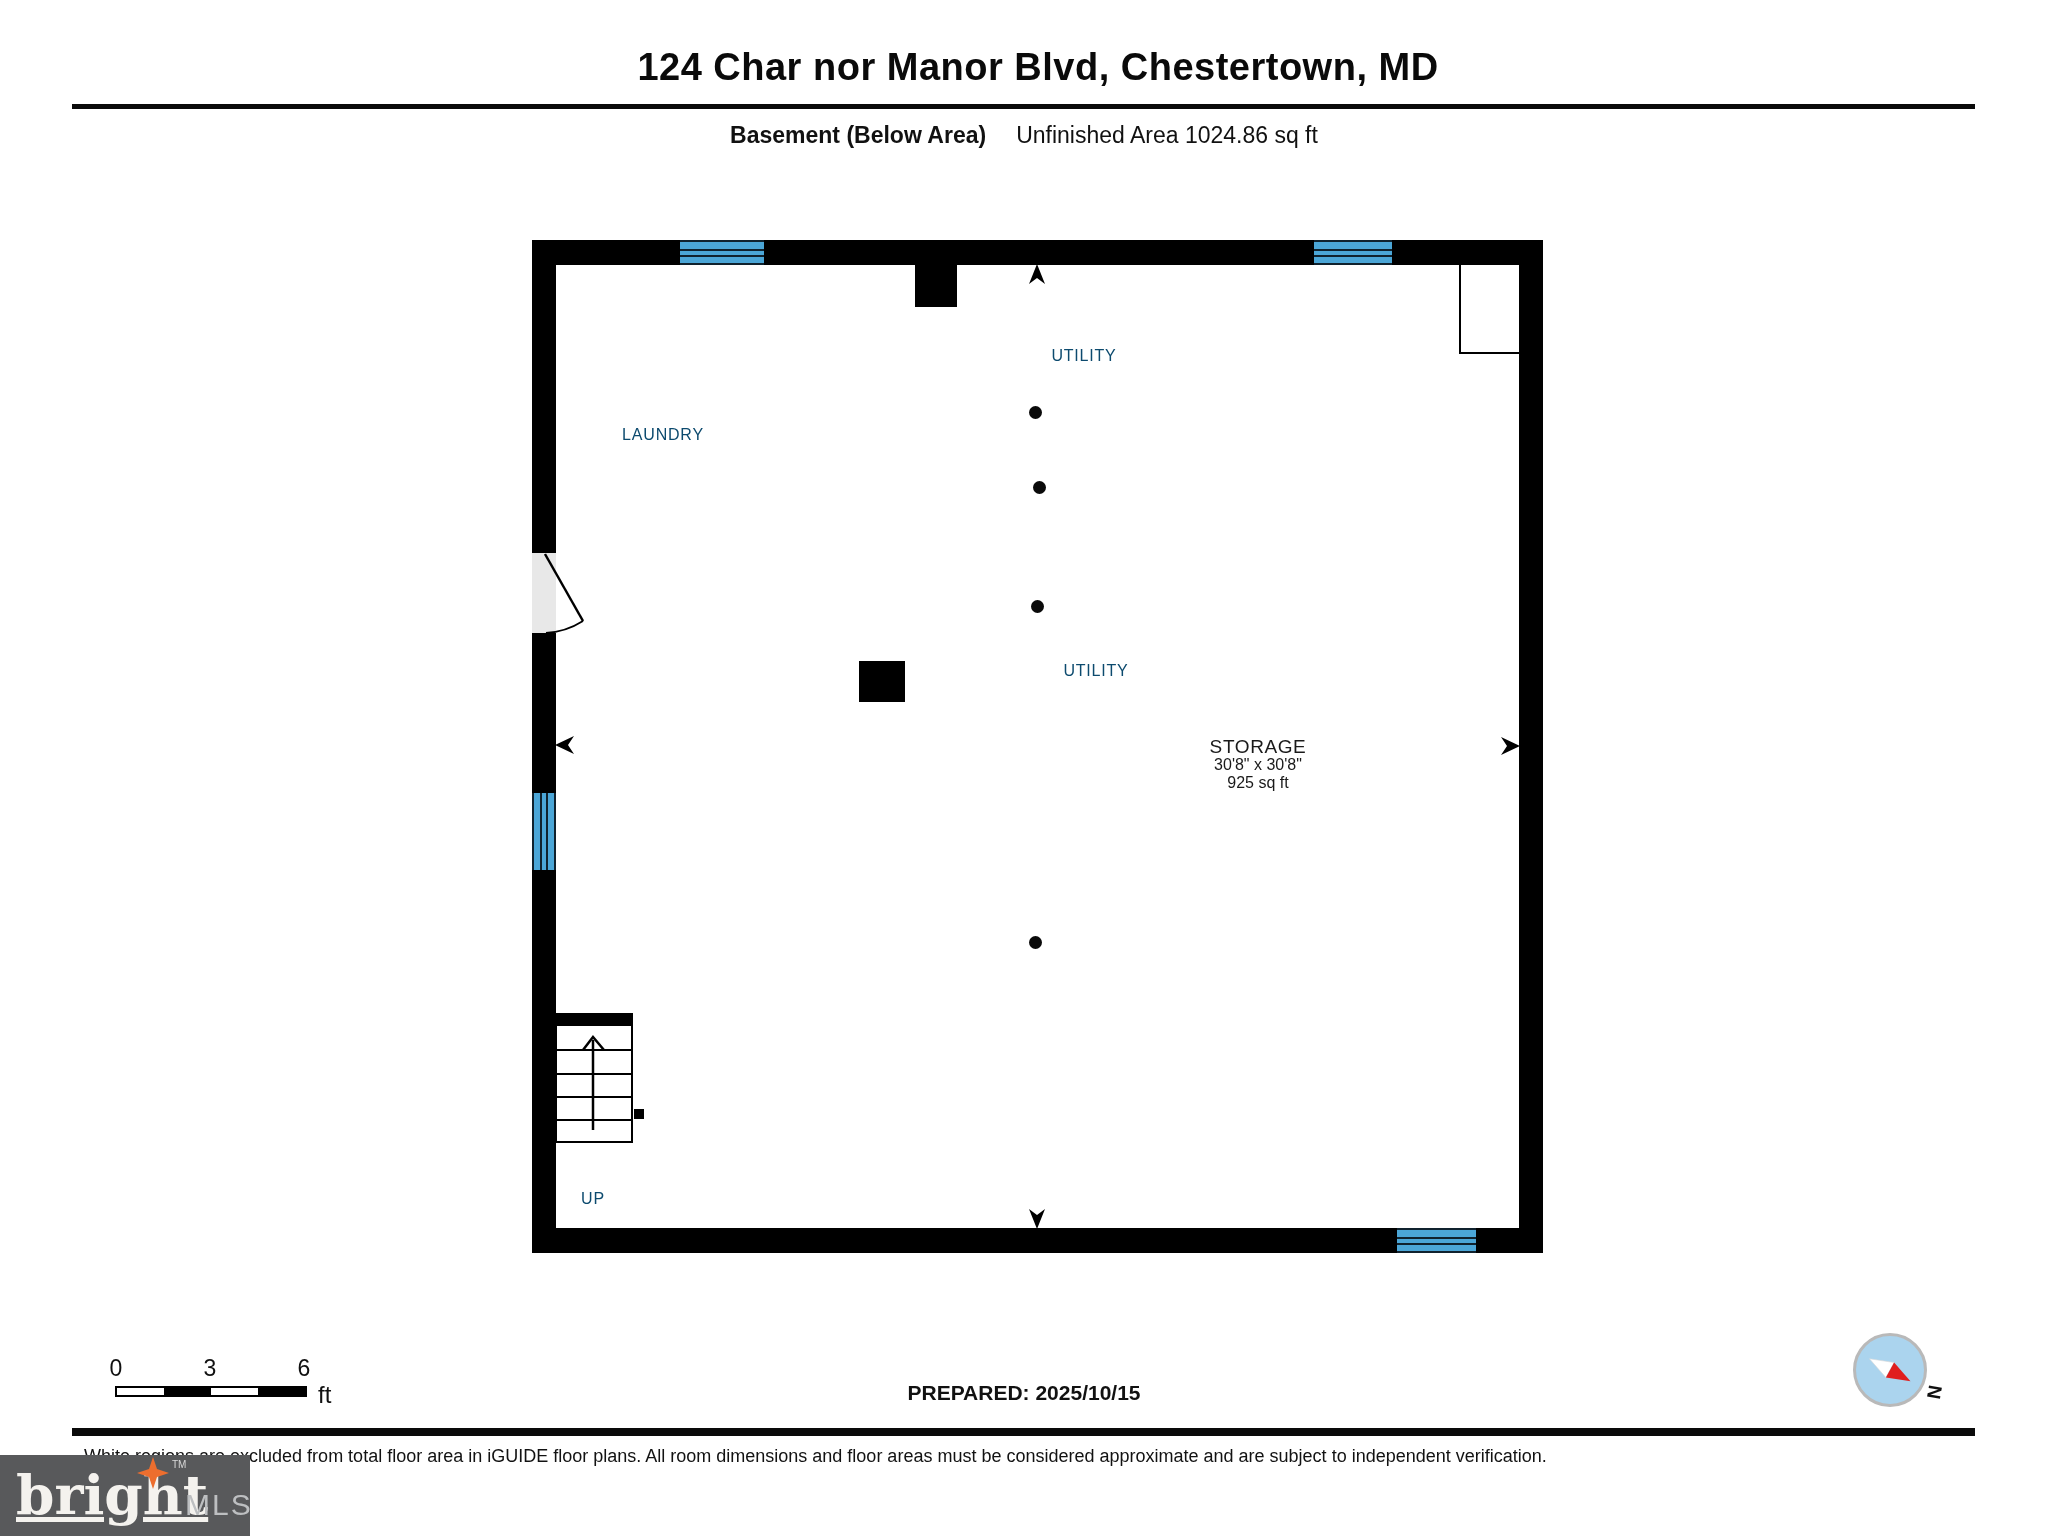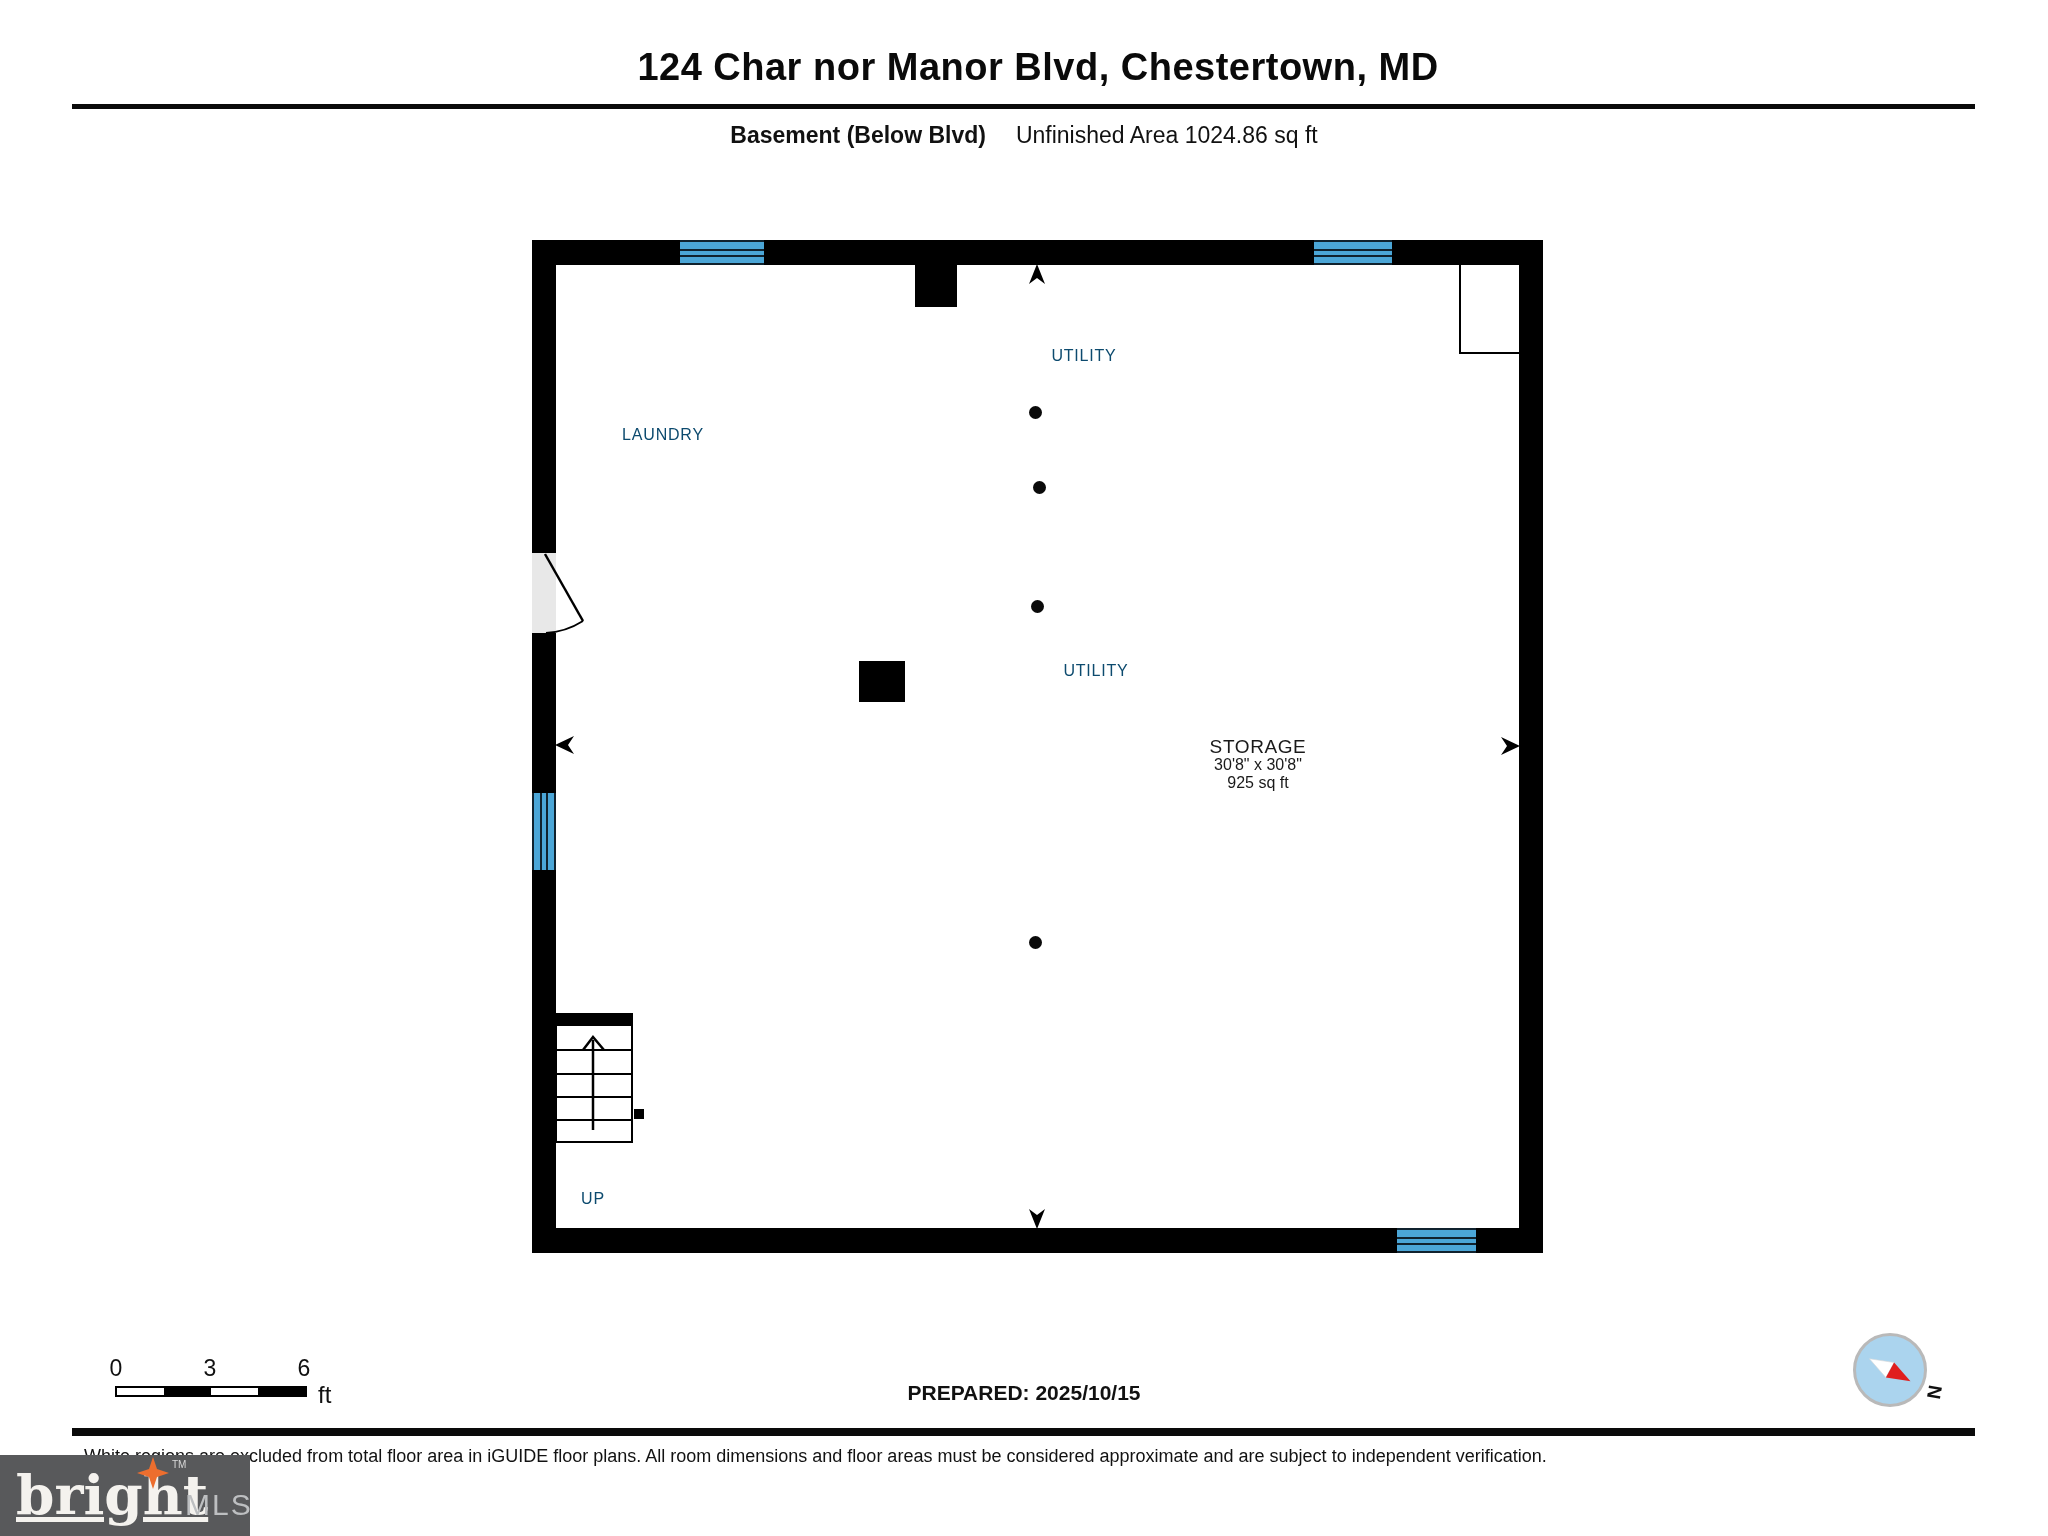--- a/index.html
+++ b/index.html
@@ -96,21 +96,21 @@
   #brand-star { position:absolute; left:136px; top:1px; width:34px; height:34px; }
 </style>
 </head>
 <body>
 
 <div id="page">
 
   <div class="abs title">124 Char nor Manor Blvd, Chestertown, MD</div>
   <div class="abs title-rule"></div>
   <div class="abs subtitle">
-    <span class="floor">Basement (Below Blvd)</span>
+    <span class="floor">Basement (Below Area)</span>
     <span class="area">Unfinished Area 1024.86 sq ft</span>
   </div>
 
   <div class="abs wall wall-top"></div>
   <div class="abs wall wall-bottom"></div>
   <div class="abs wall wall-left"></div>
   <div class="abs wall wall-right"></div>
 
   <div class="abs window window-h win-top-1">
     <div class="wl-h" style="top:7px"></div>

